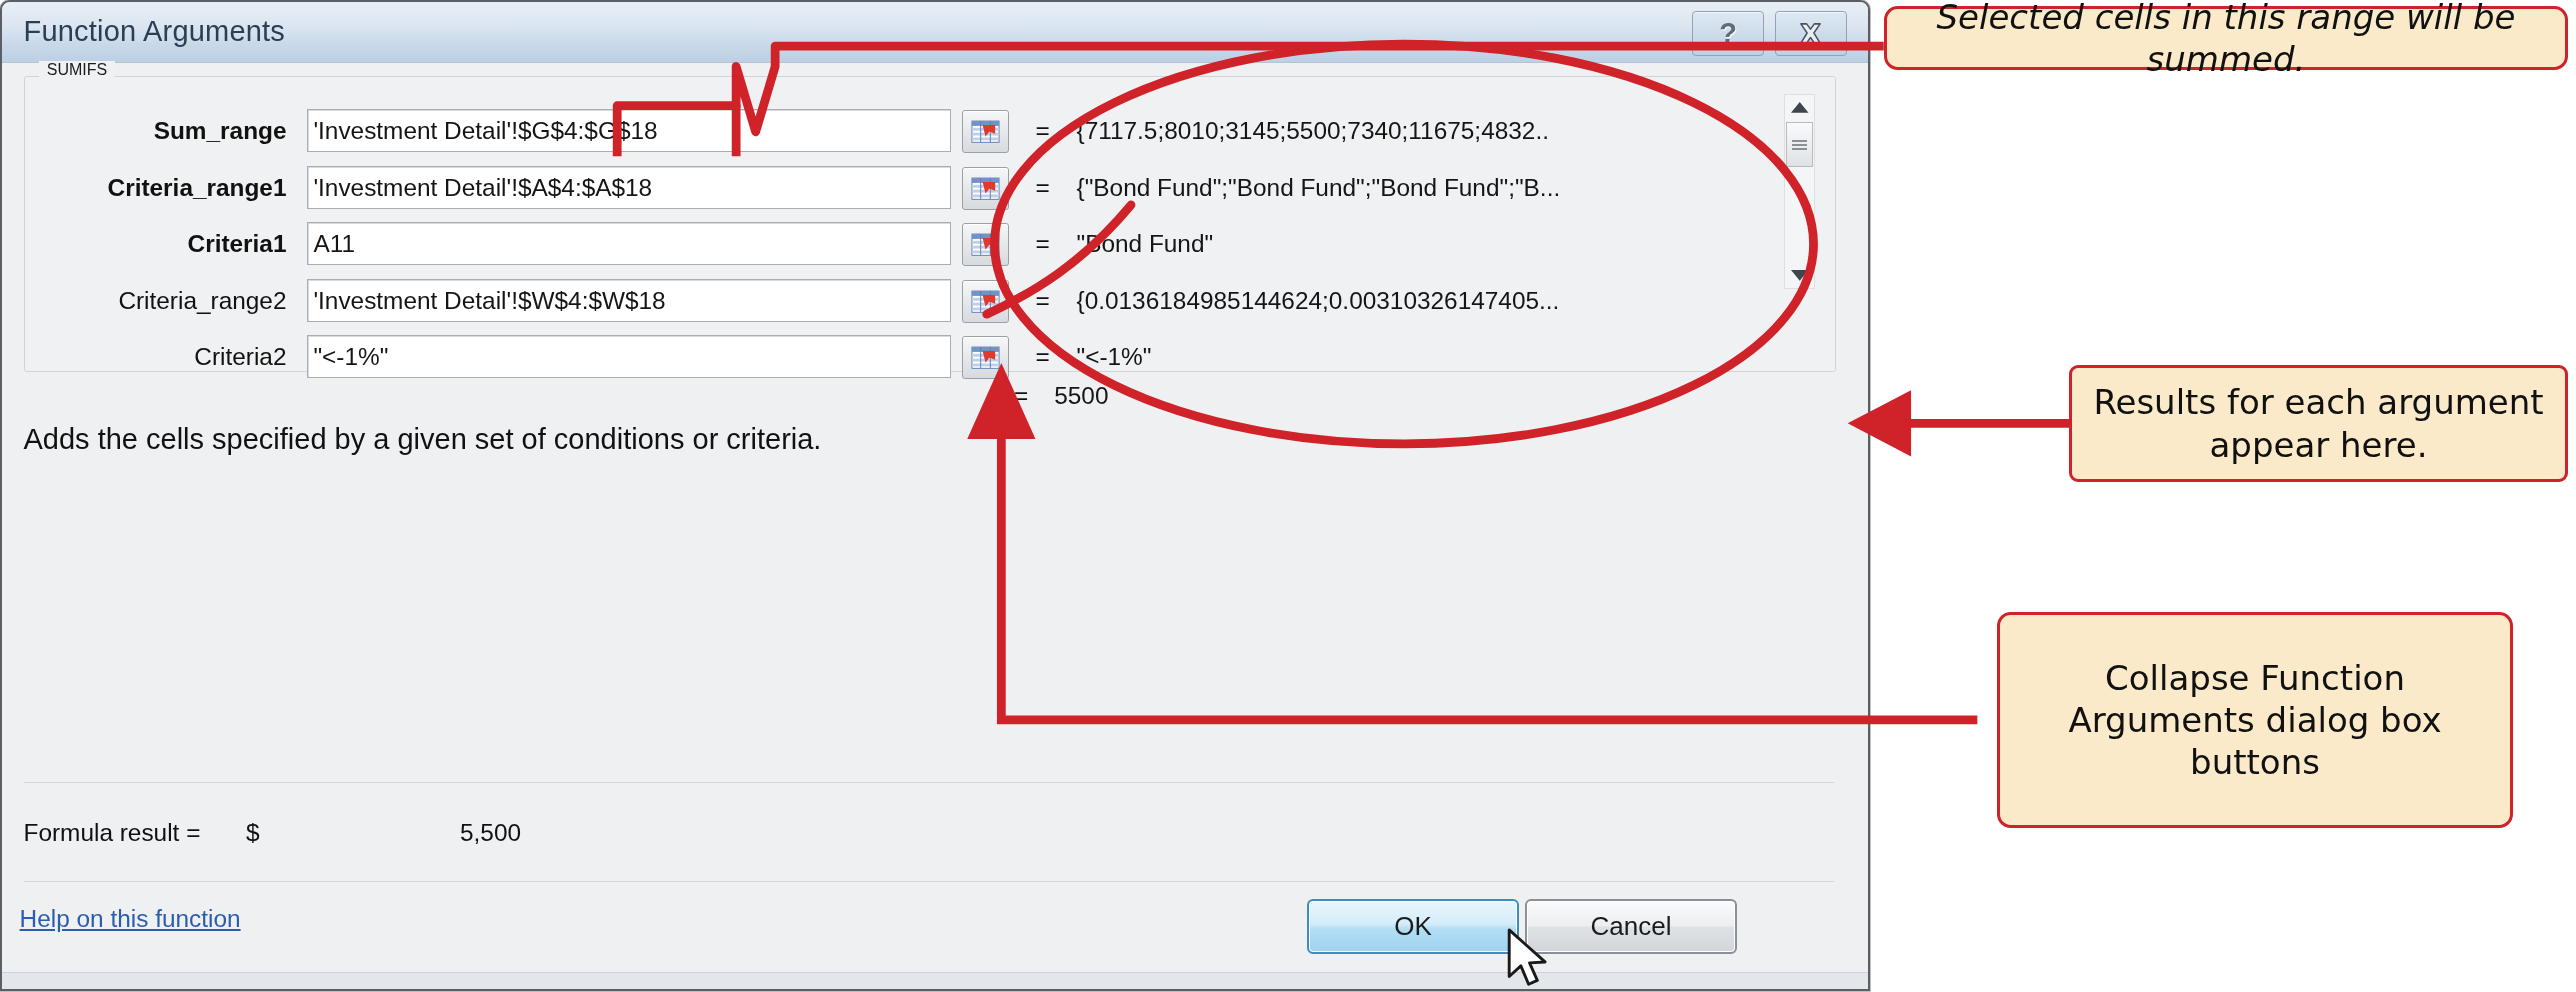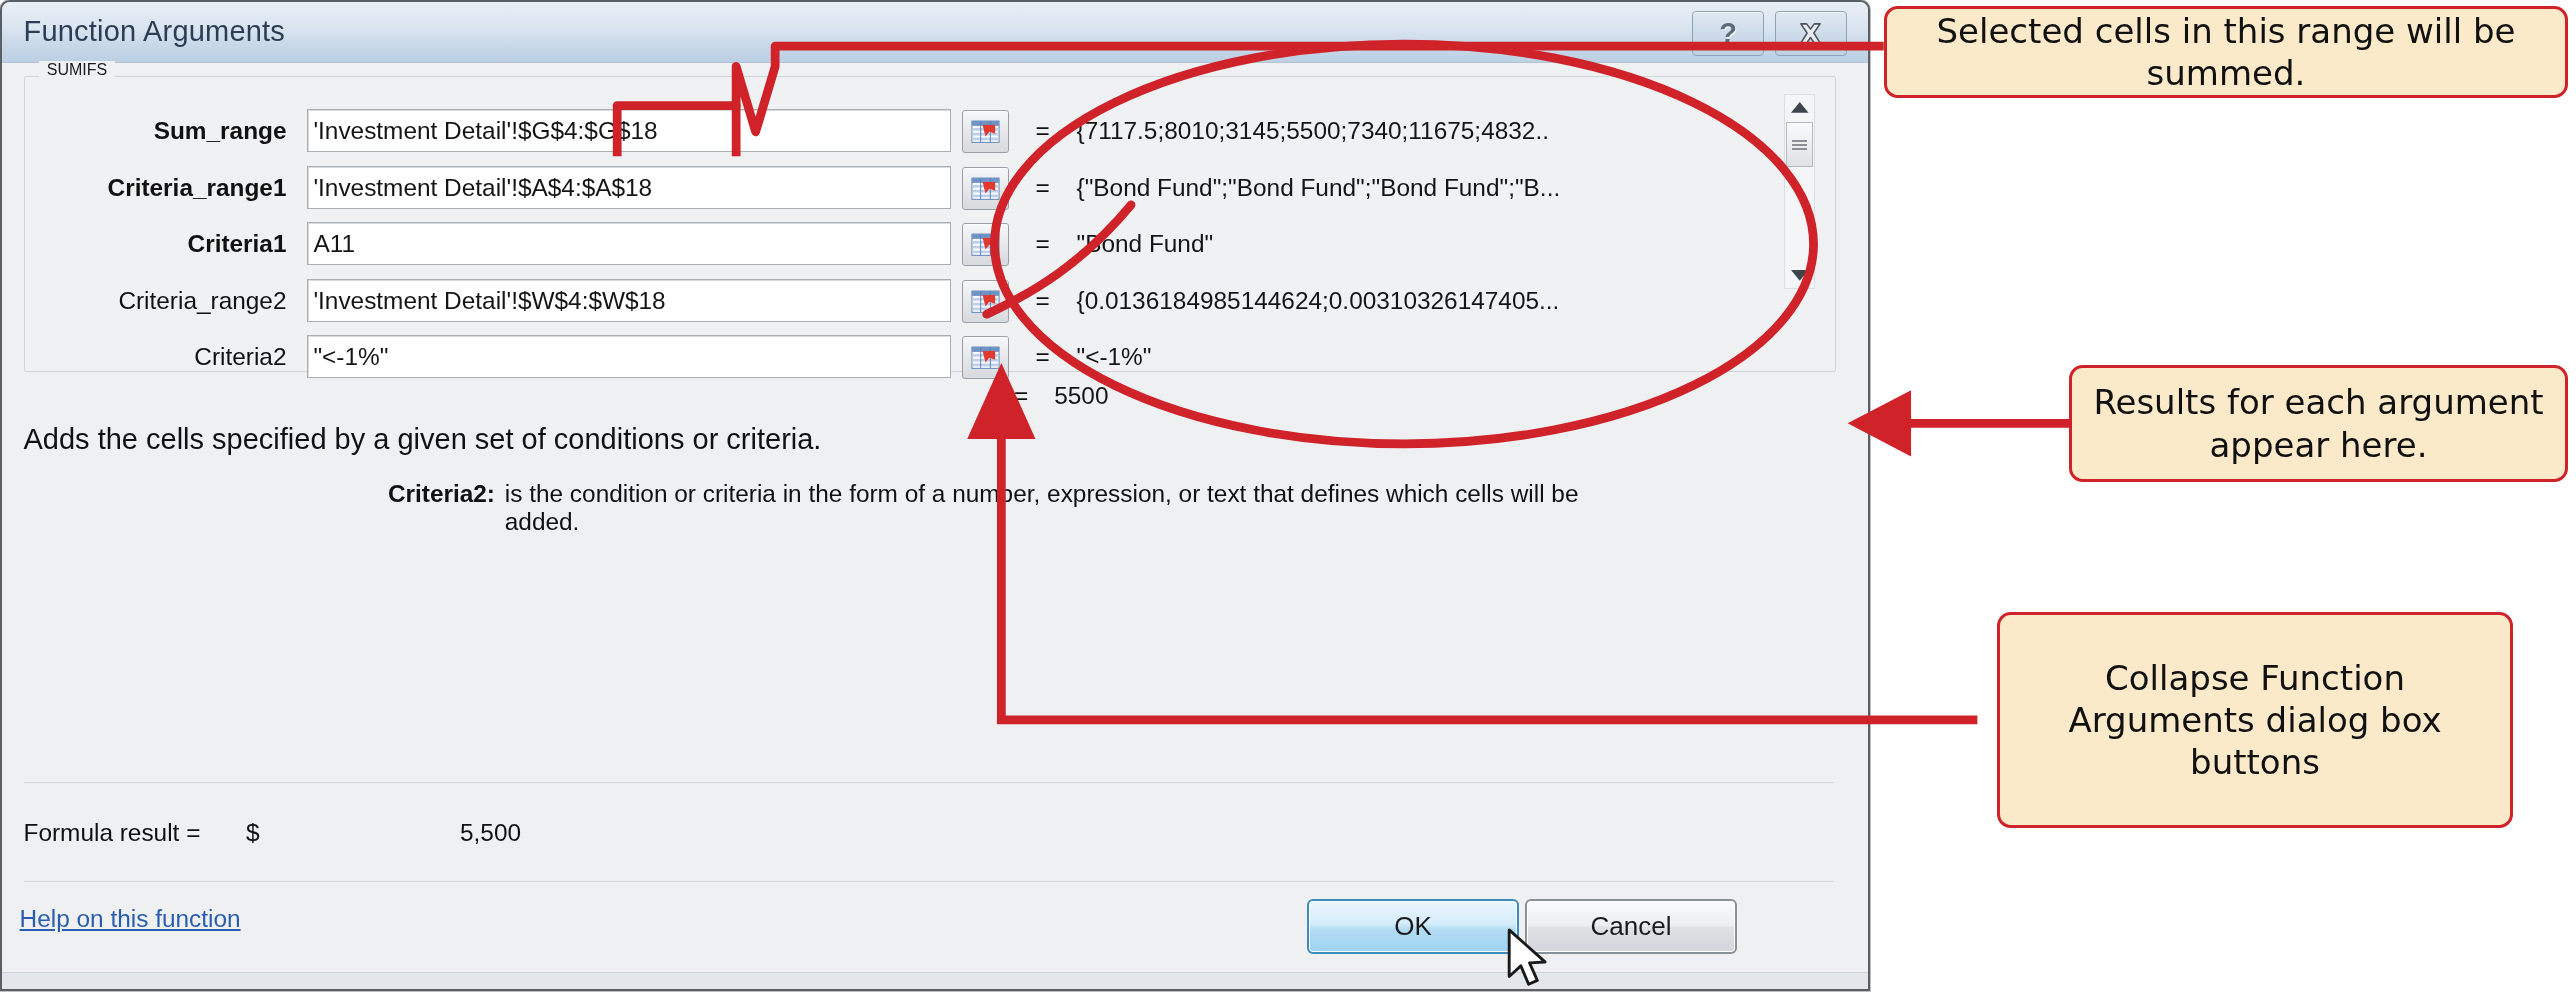--- a/index.html
+++ b/index.html
@@ -149,22 +149,22 @@
 
   
   #annolayer{position:absolute;left:0;top:0;width:2576px;height:993px;pointer-events:none;}
   .callout{
     position:absolute;background:#fbeaca;border:3.9px solid #cf2229;border-radius:13.7px;
     display:flex;align-items:center;justify-content:center;text-align:center;
     color:#111;font-size:34px;line-height:1.24;
     font-family:"DejaVu Sans","Liberation Sans",sans-serif;
     box-sizing:border-box;padding:7.8px 13.7px;
   }
-  #callout-1{left:1884px;top:5.9px;width:684px;height:92px;}
-  #callout-2{left:2069px;top:365px;width:499px;height:117px;}
+  #callout-1{left:1884px;top:5.9px;width:684px;height:64px;font-style:italic;}
+  #callout-2{left:2069px;top:365px;width:499px;height:117px;border-radius:9px;}
   #callout-3{left:1997px;top:612px;width:516px;height:216px;}
   .cursor{position:absolute;}
 </style>
 </head>
 <body>
 
 <div id="dialog">
 
   <div id="titlebar">
     <div id="title">Function Arguments</div>
@@ -308,23 +308,20 @@
     </div>
   </div>
 
   <div id="finalresult">
     <span style="font-size:24.4px;color:#111;">=</span>
     <span style="font-size:24.4px;color:#151515;margin-left:21.5px;">5500</span>
   </div>
 
   <div id="desc1">Adds the cells specified by a given set of conditions or criteria.</div>
 
-  <div id="desc2">
-    <span class="lbl">Criteria2:</span><span class="body">is the condition or criteria in the form of a number, expression, or text that defines which cells will be added.</span>
-  </div>
 
   <hr class="sep" style="top:780px">
   <hr class="sep" style="top:879px">
 
   <div id="formularesult">Formula result =</div>
   <div id="fr-dollar">$</div>
   <div id="fr-value">5,500</div>
 
   <div id="helplink">Help on this function</div>
 

